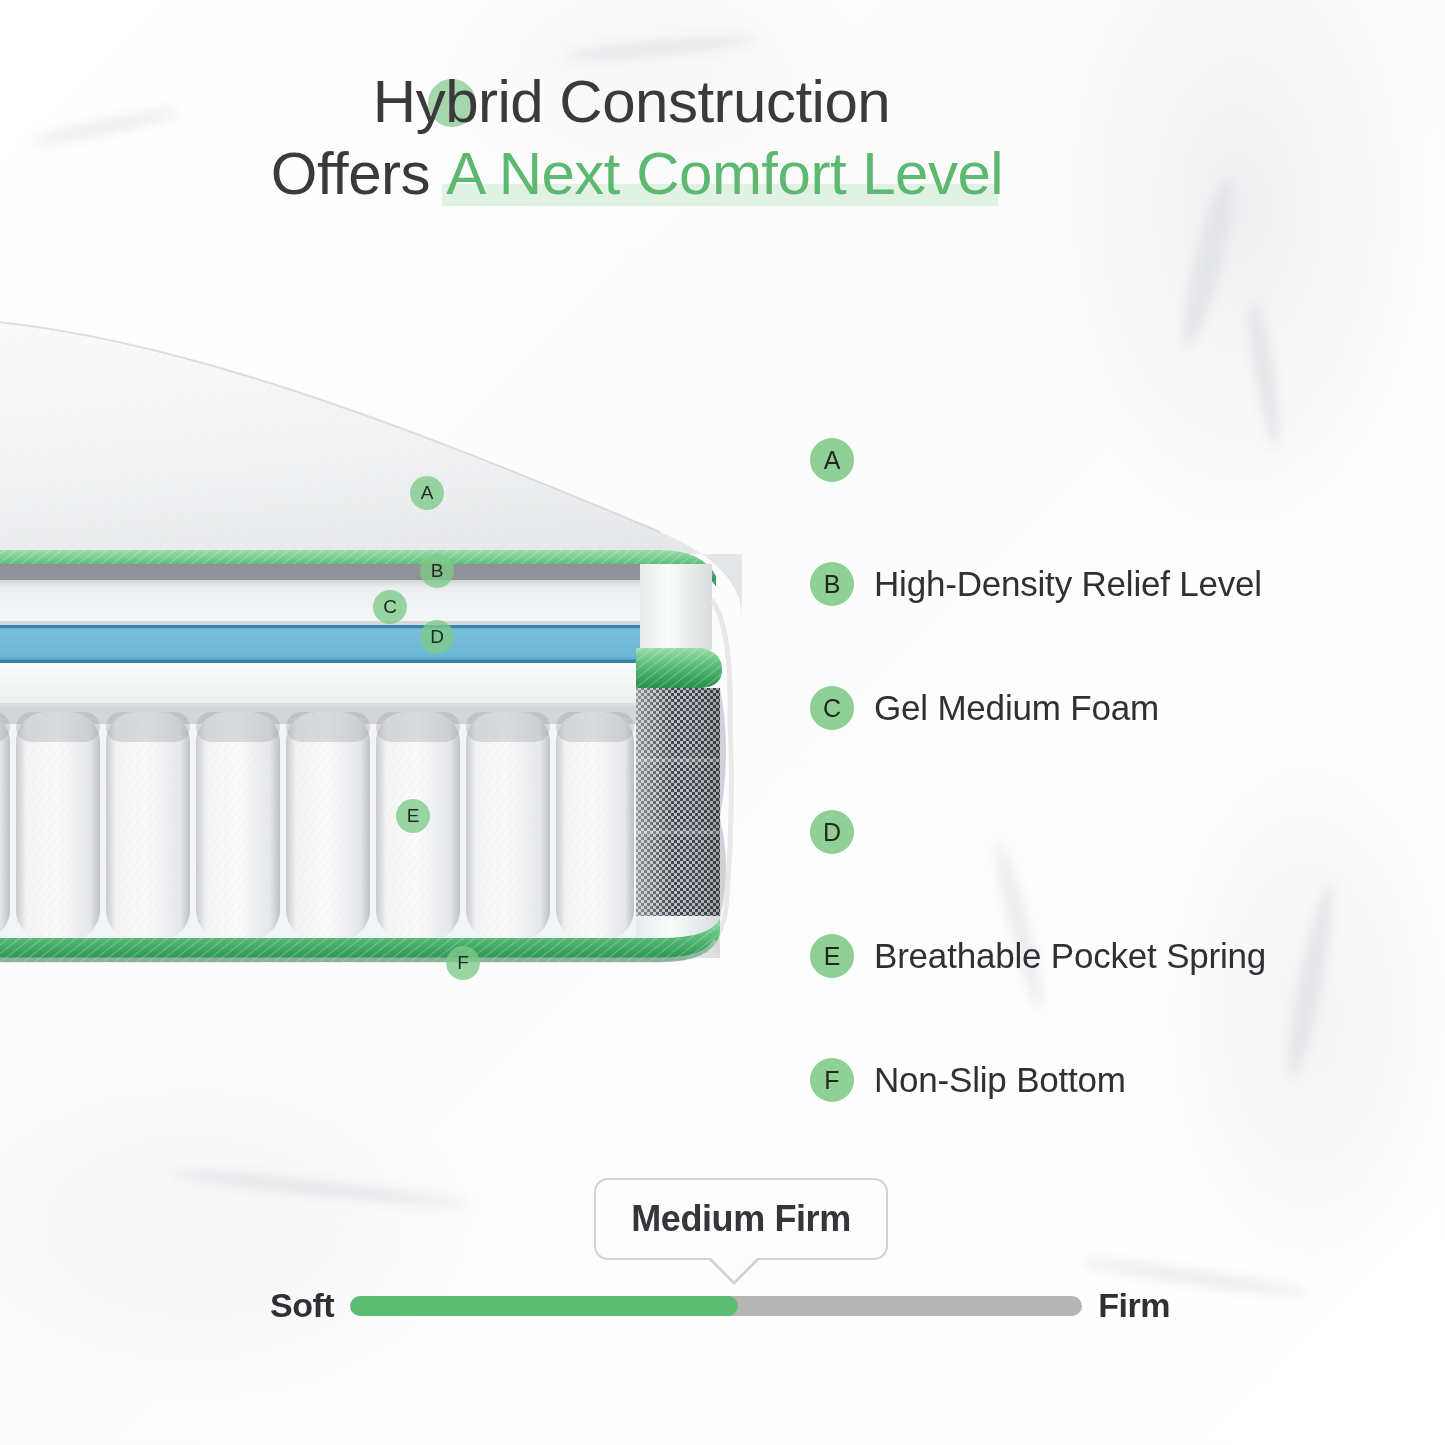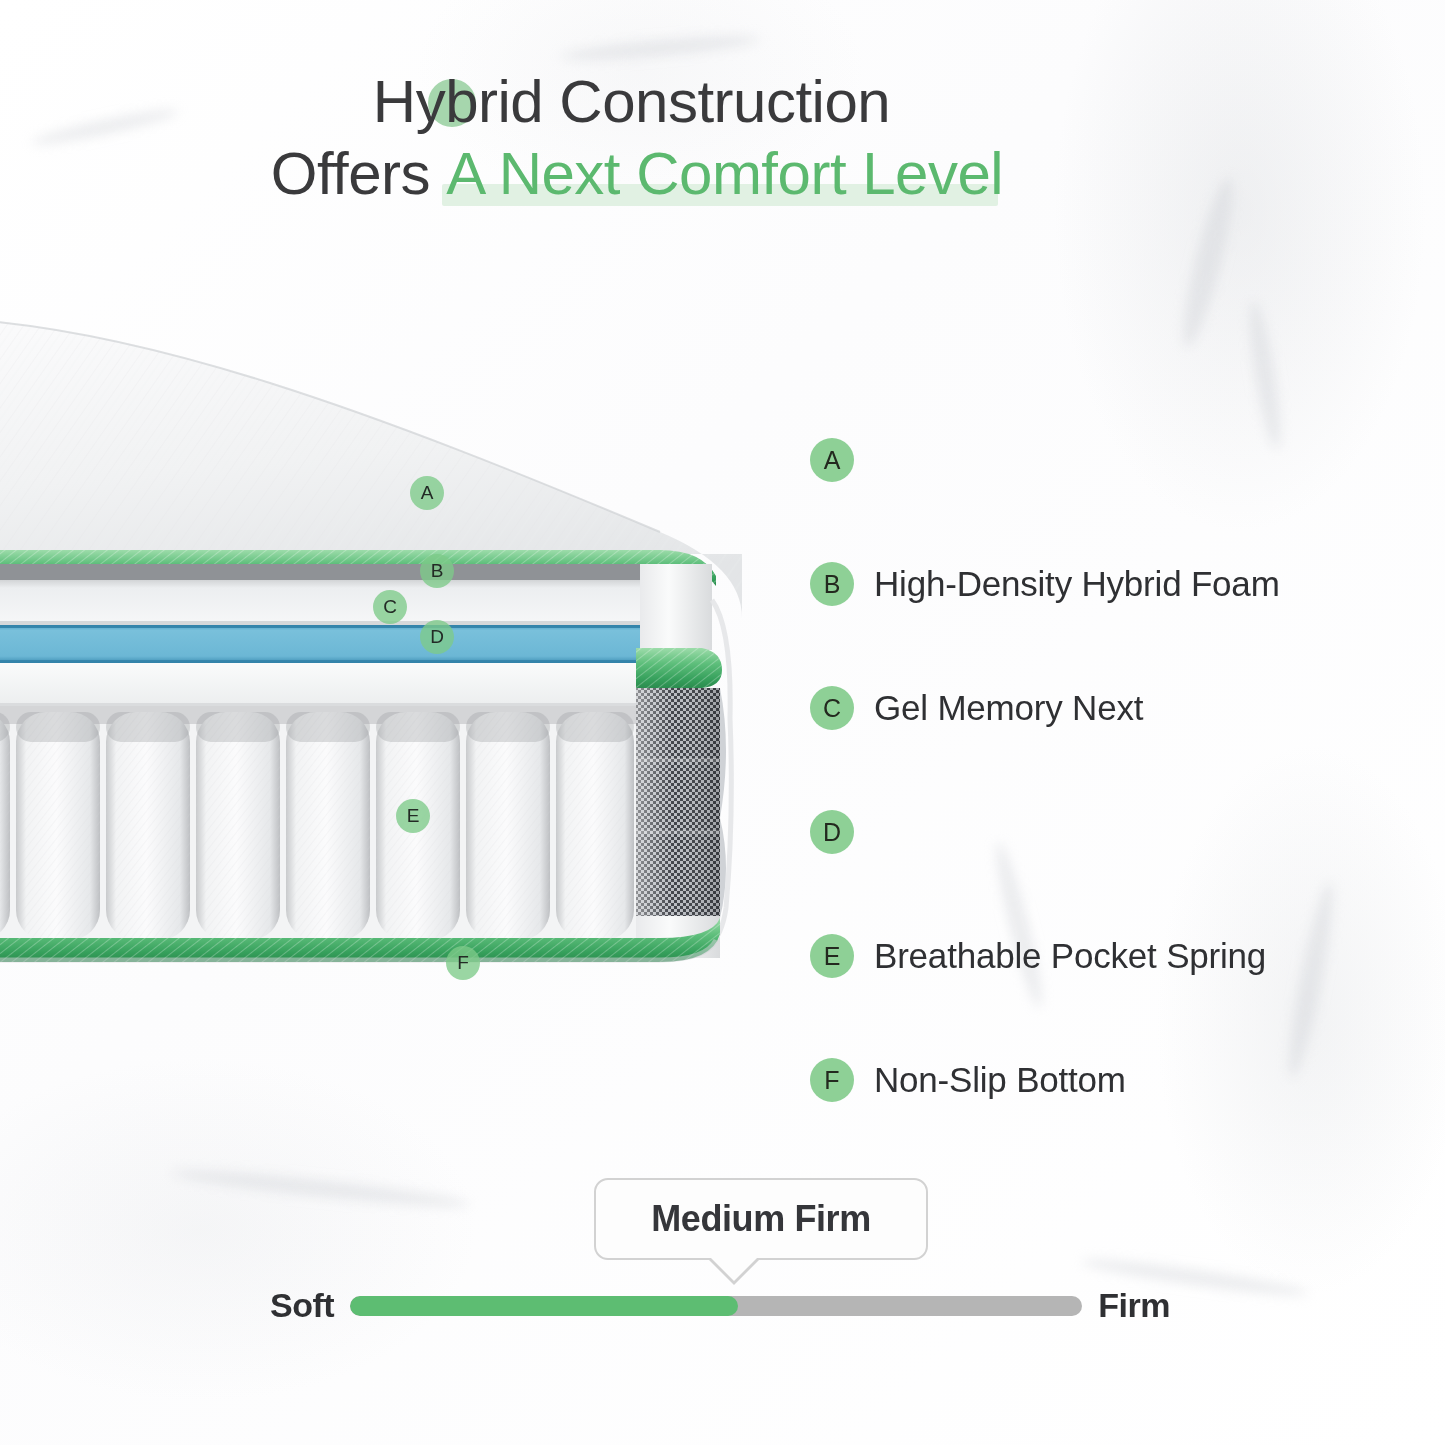--- a/index.html
+++ b/index.html
@@ -148,21 +148,21 @@
     left: 270px;
     top: 1178px;
     width: 900px;
     height: 170px;
     z-index: 20;
   }
   #tooltip {
     position: absolute;
     left: 324px;
     top: 0;
-    width: 334px;
+    width: 294px;
     height: 82px;
     background: #fdfdfd;
     border: 2px solid #d2d2d2;
     border-radius: 14px;
     display: flex;
     align-items: center;
     justify-content: center;
     box-sizing: border-box;
   }
   #tooltip-text {
@@ -430,25 +430,25 @@
     <div class="mk" style="left:436px;top:481px;">E</div>
     <div class="mk" style="left:486px;top:628px;">F</div>
   </div>
 
   <div id="legend">
     <div class="leg-row">
       <div class="leg-badge">A</div>
     </div>
     <div class="leg-row">
       <div class="leg-badge">B</div>
-      <div class="leg-text">High-Density Hybrid Foam</div>
+      <div class="leg-text">High-Density Relief Level</div>
     </div>
     <div class="leg-row">
       <div class="leg-badge">C</div>
-      <div class="leg-text">Gel Memory Next</div>
+      <div class="leg-text">Gel Medium Foam</div>
     </div>
     <div class="leg-row">
       <div class="leg-badge">D</div>
     </div>
     <div class="leg-row">
       <div class="leg-badge">E</div>
       <div class="leg-text">Breathable Pocket Spring</div>
     </div>
     <div class="leg-row">
       <div class="leg-badge">F</div>

